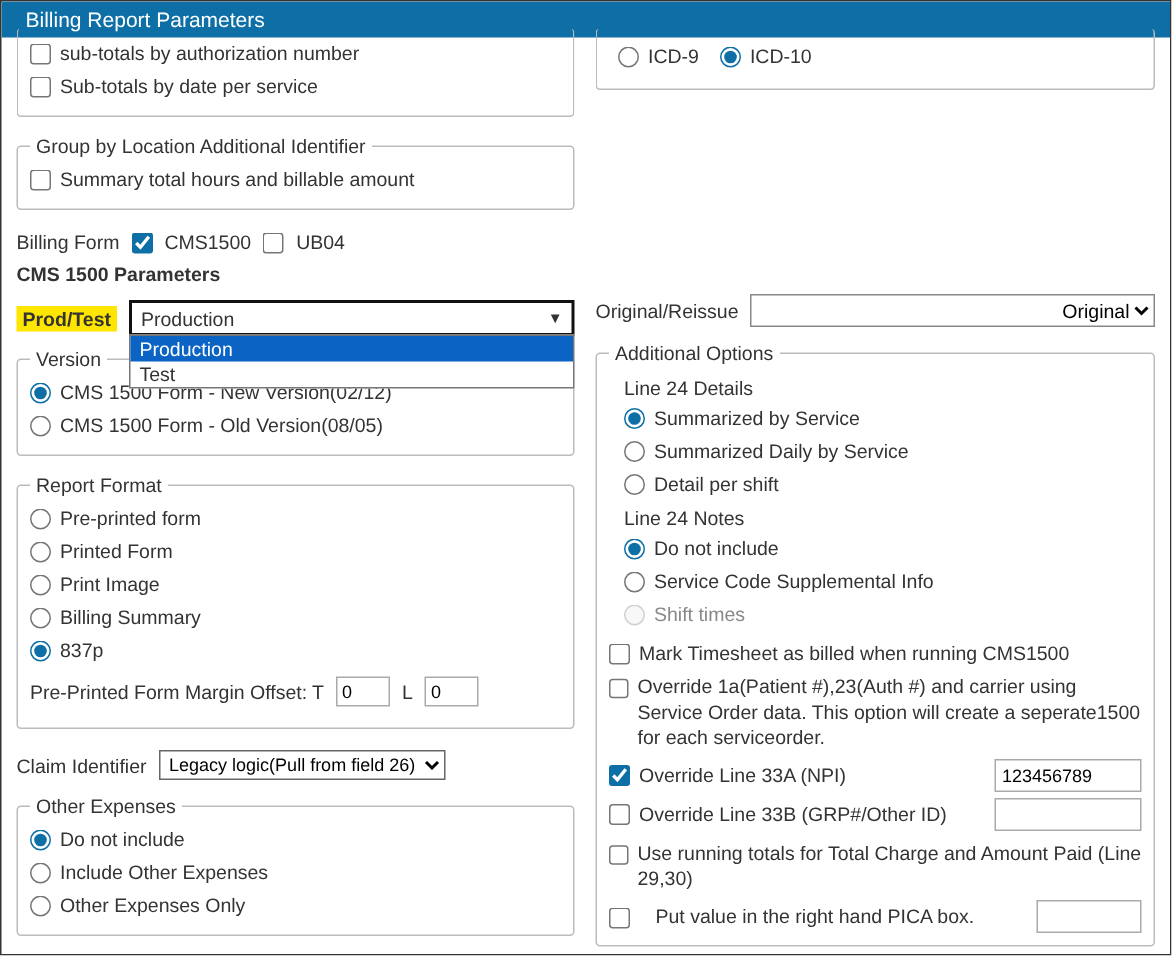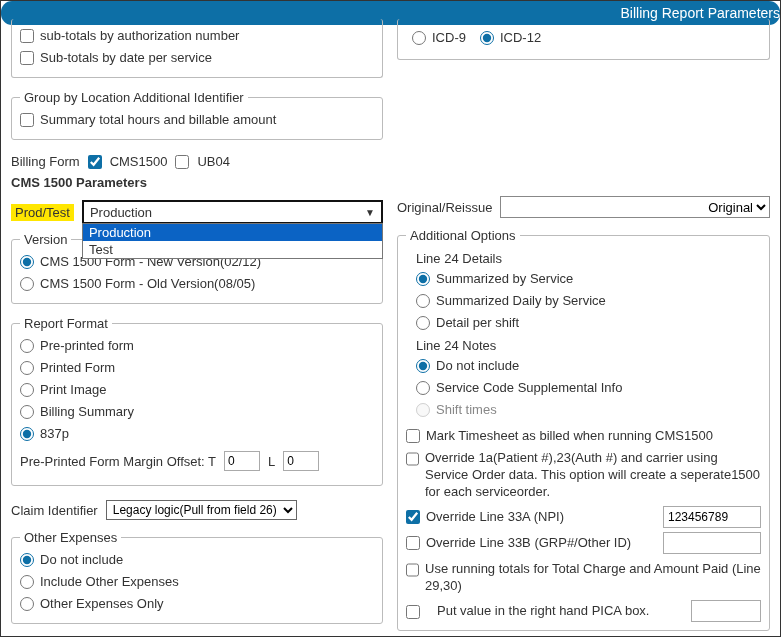--- a/index.html
+++ b/index.html
@@ -13,25 +13,24 @@
   .outer {
     border: 1px solid #333;
     width: 781px;
     height: 637px;
     overflow: hidden;
     position: relative;
   }
   .titlebar {
     background: #0d6fa6;
     color: #fff;
-    text-align: right;
-    padding: 4px 0;
+    text-align: left;
+    padding: 4px 16px;
     font-size: 14px;
     font-weight: 500;
-    border-radius: 11px;
   }
   .body {
     display: flex;
     padding: 0 10px 10px 10px;
     gap: 14px;
   }
   .col {
     flex: 1;
     display: flex;
     flex-direction: column;
@@ -60,21 +59,21 @@
     width: 14px; height: 14px;
     accent-color: #0d6fa6;
     margin: 0;
   }
   input[type=radio].grey { accent-color: #888; }
   label { cursor: default; }
   .inline-row { display: flex; align-items: center; gap: 8px; margin: 6px 0; }
   .highlight {
     background: #ffe600;
     padding: 1px 4px;
-    font-weight: 400;
+    font-weight: 700;
   }
   select.normal {
     border: 1px solid #888;
     height: 22px;
     font-size: 13px;
     background: #fff;
   }
   .select-open-wrap {
     position: relative;
     flex: 1;
@@ -273,21 +272,21 @@
 
     <div class="col col-right">
       <fieldset class="topcut">
         <div class="radio-row" style="gap:14px; padding-left:6px;">
           <span class="radio-row">
               <input type="radio" name="icd" style="">
               <label>ICD-9</label>
             </span>
           <span class="radio-row">
               <input type="radio" name="icd" checked="" style="">
-              <label>ICD-12</label>
+              <label>ICD-10</label>
             </span>
         </div>
       </fieldset>
 
       <div style="height:122px;"></div>
 
       <div class="inline-row">
         <span>Original/Reissue</span>
         <select class="normal" style="flex:1;text-align:right;">
           <option>Original</option>

